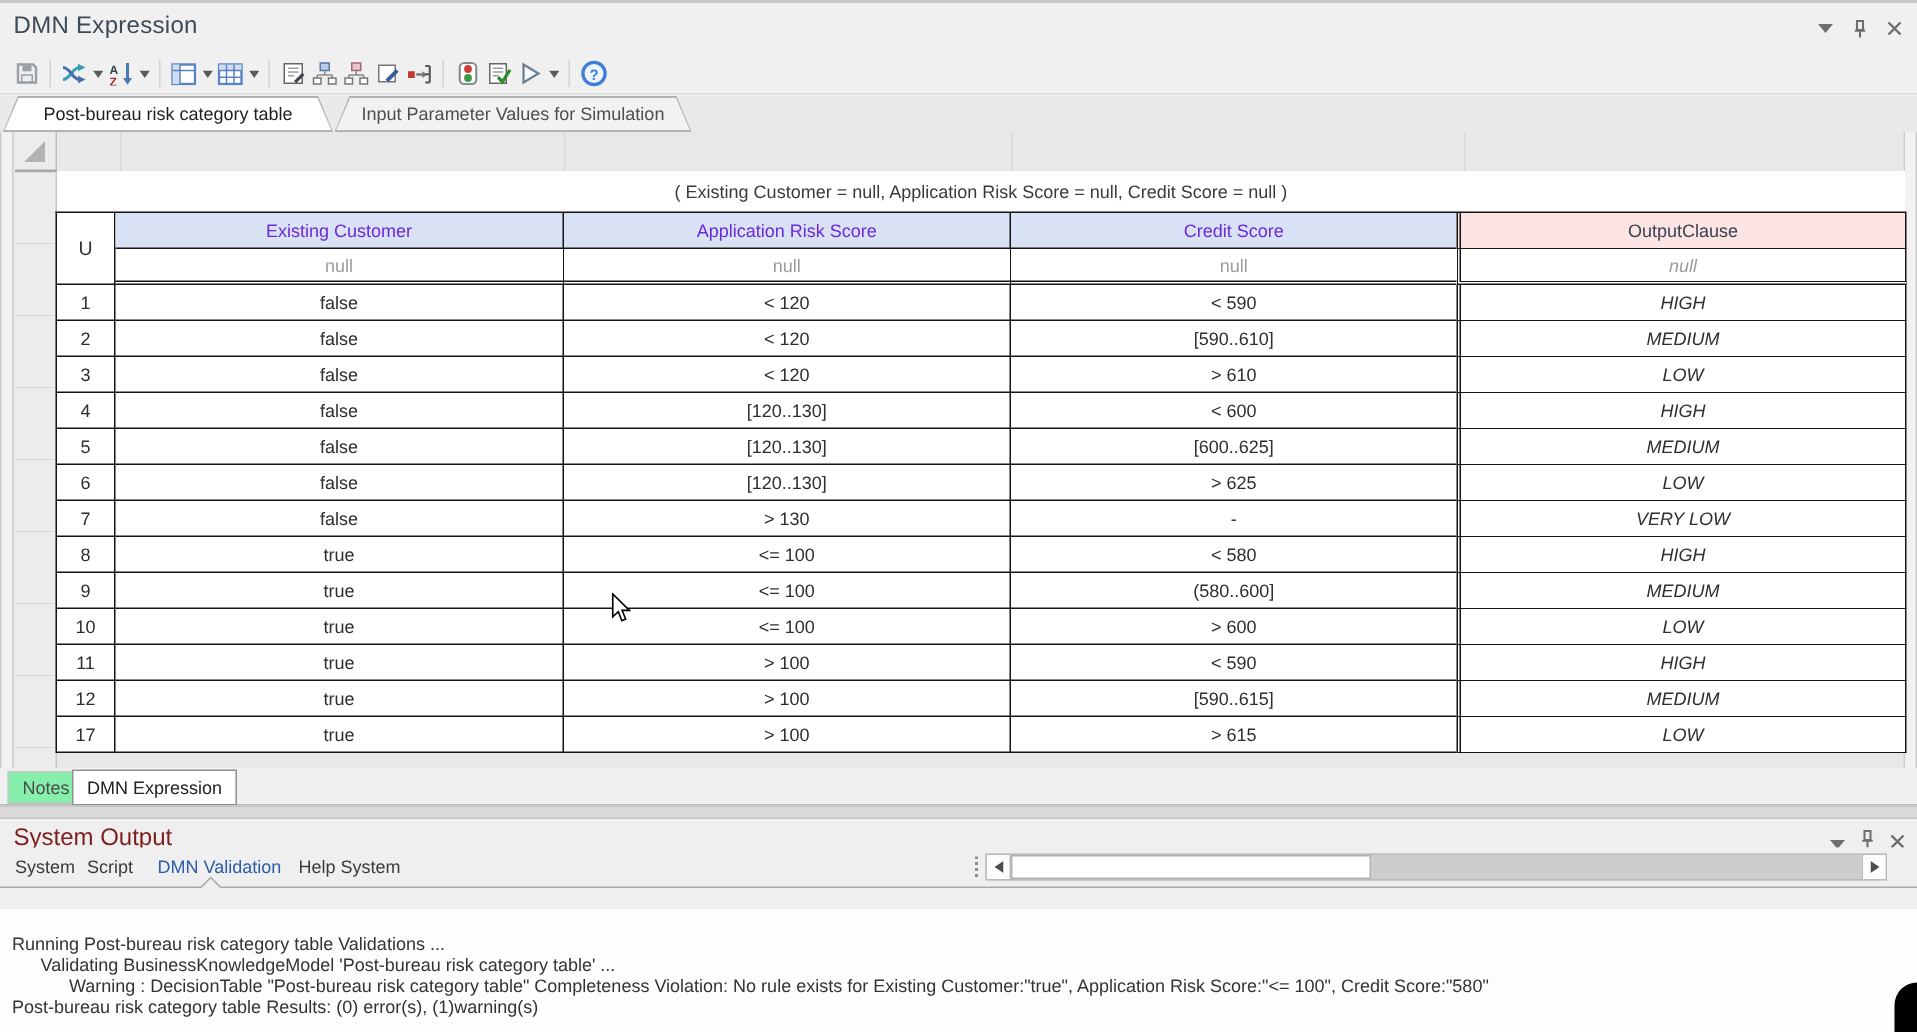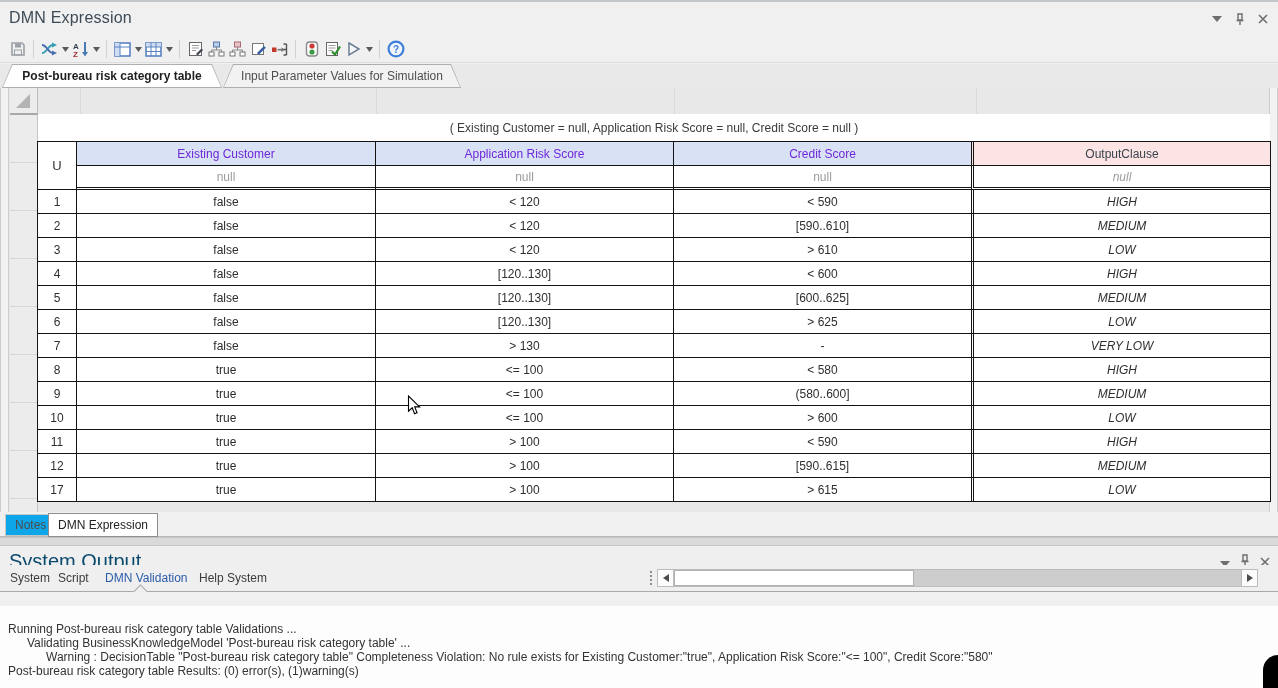--- a/index.html
+++ b/index.html
@@ -24,21 +24,21 @@
   .tsep{width:1px;height:18px;background:#d2d2d2;margin:0 5px;}
 
   .tabstrip{position:absolute;left:0;top:64px;right:0;height:24px;background:#e9e9e9;}
   .tab{position:absolute;top:0;height:24px;}
   .tab .shape{position:absolute;inset:0;background:#aeaeae;
     clip-path:polygon(10px 0,calc(100% - 10px) 0,100% 100%,0 100%);}
   .tab .shape-in{position:absolute;inset:1px;
     clip-path:polygon(9.5px 0,calc(100% - 9.5px) 0,100% 100%,0 100%);}
   .tab .lbl{position:absolute;inset:0;display:flex;align-items:center;justify-content:center;font-size:12px;}
   .tab.active .shape-in{background:#ffffff;}
-  .tab.active .lbl{font-weight:bold;color:#1f1f1f;}
+  .tab.active .lbl{font-weight:normal;color:#1f1f1f;}
   .tab.inactive .shape-in{background:#f2f2f2;}
   .tab.inactive .lbl{color:#4e4e4e;}
 
   
   .gridarea{position:absolute;left:0;top:88px;width:1278px;height:424px;background:#e8e8e8;}
   .edge-strip{position:absolute;top:0;height:100%;width:9px;background:#f2f2f2;border-left:1px solid #cccccc;border-right:1px solid #cccccc;}
   .edge-strip.left{left:0;}
   .edge-strip.right{right:0;}
   .corner-cell{position:absolute;left:10px;top:0;width:28px;height:26px;background:#ececec;border-right:1px solid #bdbdbd;border-bottom:1px solid #a8a8a8;}
   .corner-cell:after{content:'';position:absolute;left:6px;top:6px;width:0;height:0;
@@ -61,28 +61,28 @@
   .c.hdr-out{background:#fce4e5;color:#39434d;}
   .c.no-r{border-right:none;}
   .c.dbl-l{border-left:3px double #141414;}
   .c.dbl-b{border-bottom:3px double #141414;}
   .c.nullv{color:#9c9c9c;}
   .c.it{font-style:italic;}
   .u-cell{grid-row:1/3;grid-column:1;font-size:13px;color:#30343a;}
 
   .bottom-tabbar{position:absolute;left:0;top:512px;right:0;height:25px;background:#f0f0f0;border-bottom:1px solid #b9b9b9;}
   .btab{position:absolute;display:flex;align-items:center;padding:0 9px;font-size:12px;height:22px;top:2px;}
-  .btab.inactive{left:5px;background:#0ea5e9;border:1px solid #c6c6c6;color:#4b4b4b;}
+  .btab.inactive{left:5px;background:#86efac;border:1px solid #c6c6c6;color:#4b4b4b;}
   .btab.active{left:48px;background:#ffffff;border:1px solid #8f8f8f;top:1px;height:24px;color:#222;}
 
   .splitter{position:absolute;left:0;top:537px;right:0;height:9px;background:#dadada;border-top:1px solid #c4c4c4;border-bottom:1px solid #c4c4c4;}
 
   
   .so-titlebar{position:absolute;left:0;top:546px;right:0;height:32px;background:#efefef;}
-  .so-title{position:absolute;left:9px;top:4px;font-size:20px;color:#0c4a6e;}
+  .so-title{position:absolute;left:9px;top:4px;font-size:16px;color:#7f1d1d;}
   .so-winicons{position:absolute;right:8px;top:7px;display:flex;gap:9px;align-items:center;}
   .so-tabrow{position:absolute;left:0;top:565px;right:0;height:27px;background:#efefef;border-bottom:1px solid #a9a9a9;}
   .so-tab{position:absolute;top:0;height:26px;display:flex;align-items:center;font-size:12px;color:#3b3b3b;padding:0 2px;}
   .so-tab.active{color:#2b5cab;}
   .notch{position:absolute;left:132px;bottom:-1px;width:16px;height:8px;overflow:hidden;}
   .notch:before{content:'';position:absolute;left:2px;top:3px;width:11px;height:11px;background:#efefef;border:1px solid #a9a9a9;transform:rotate(45deg);}
   .grip{position:absolute;left:650px;top:6px;width:2px;height:15px;
     background-image:repeating-linear-gradient(to bottom,#8d8d8d 0 2px,transparent 2px 4px);}
   .hscroll{position:absolute;left:657px;right:20px;top:4px;height:18px;background:#cdcdcd;border:1px solid #bcbcbc;}
   .sbtn{position:absolute;top:0;width:16px;height:16px;background:#fcfcfc;display:flex;align-items:center;justify-content:center;}

